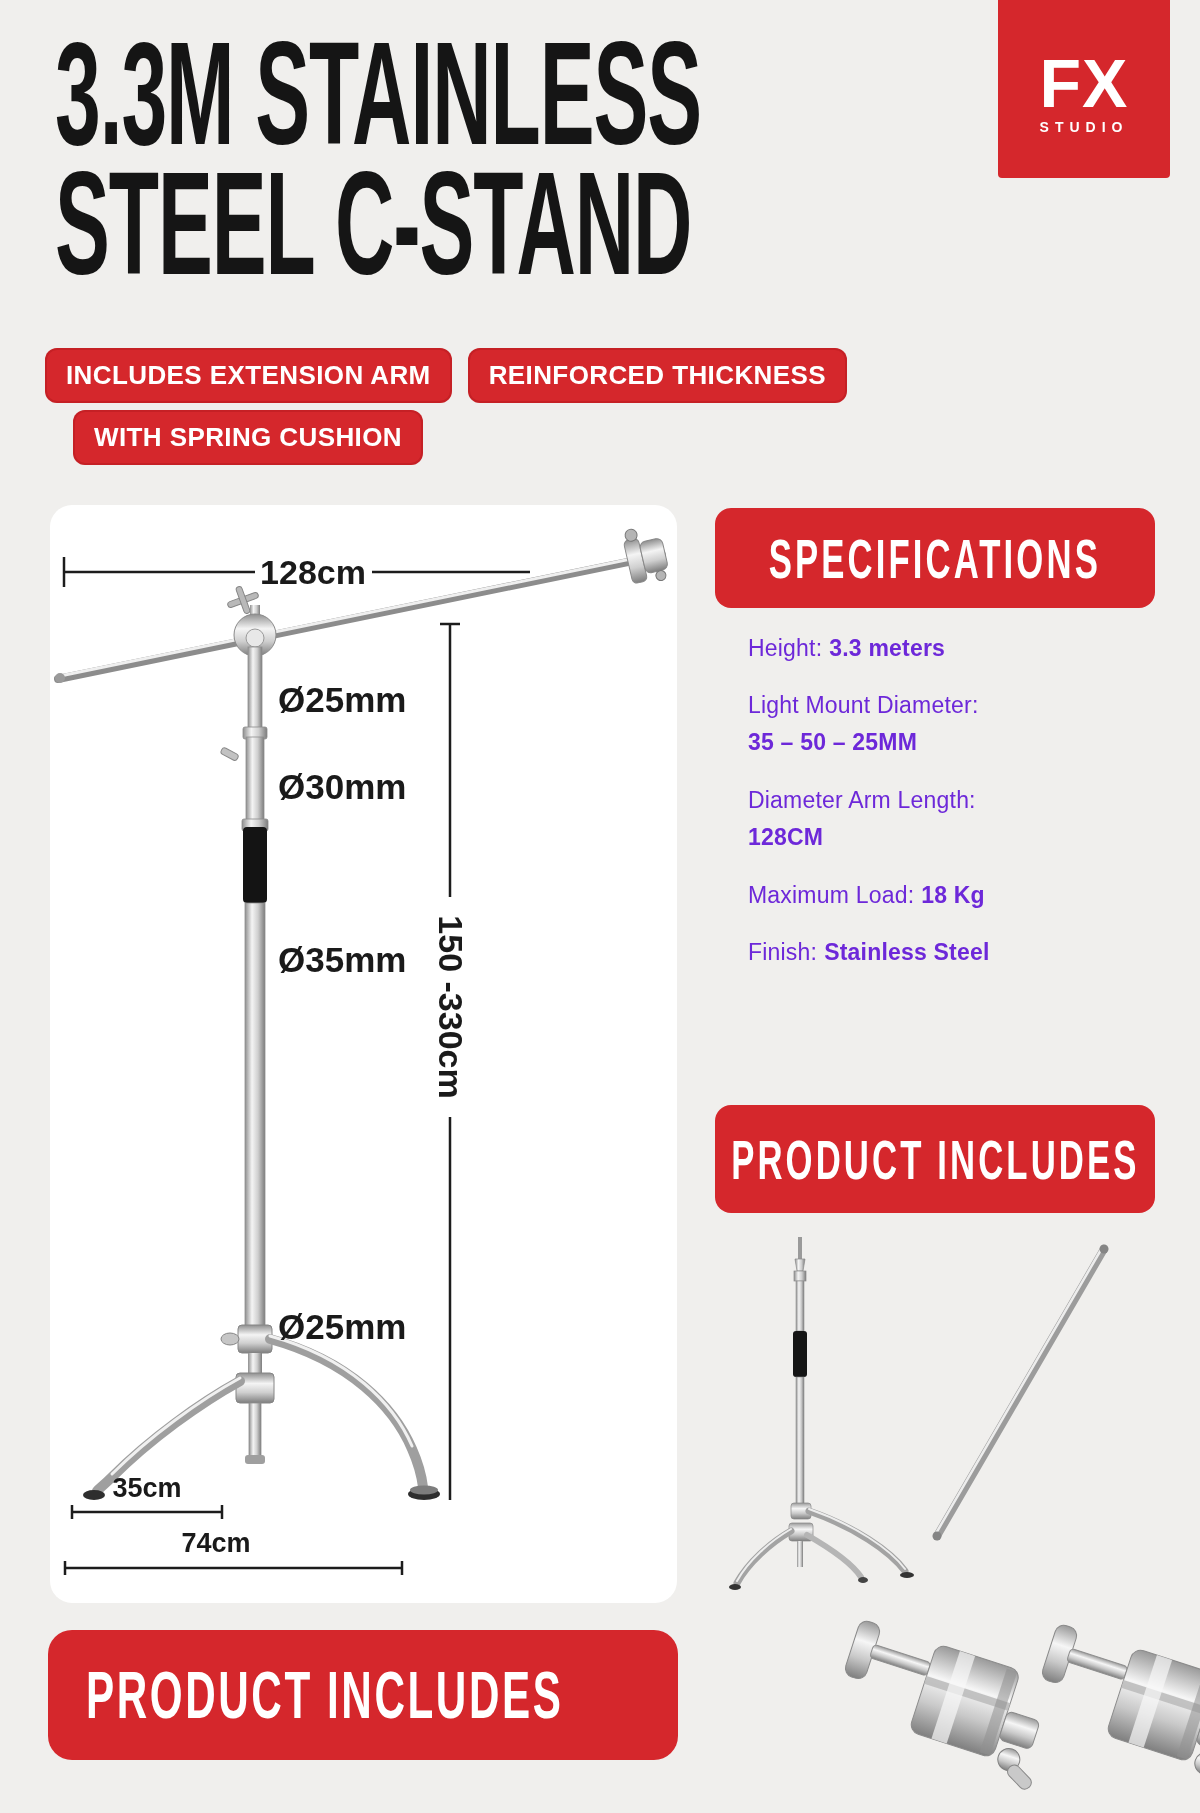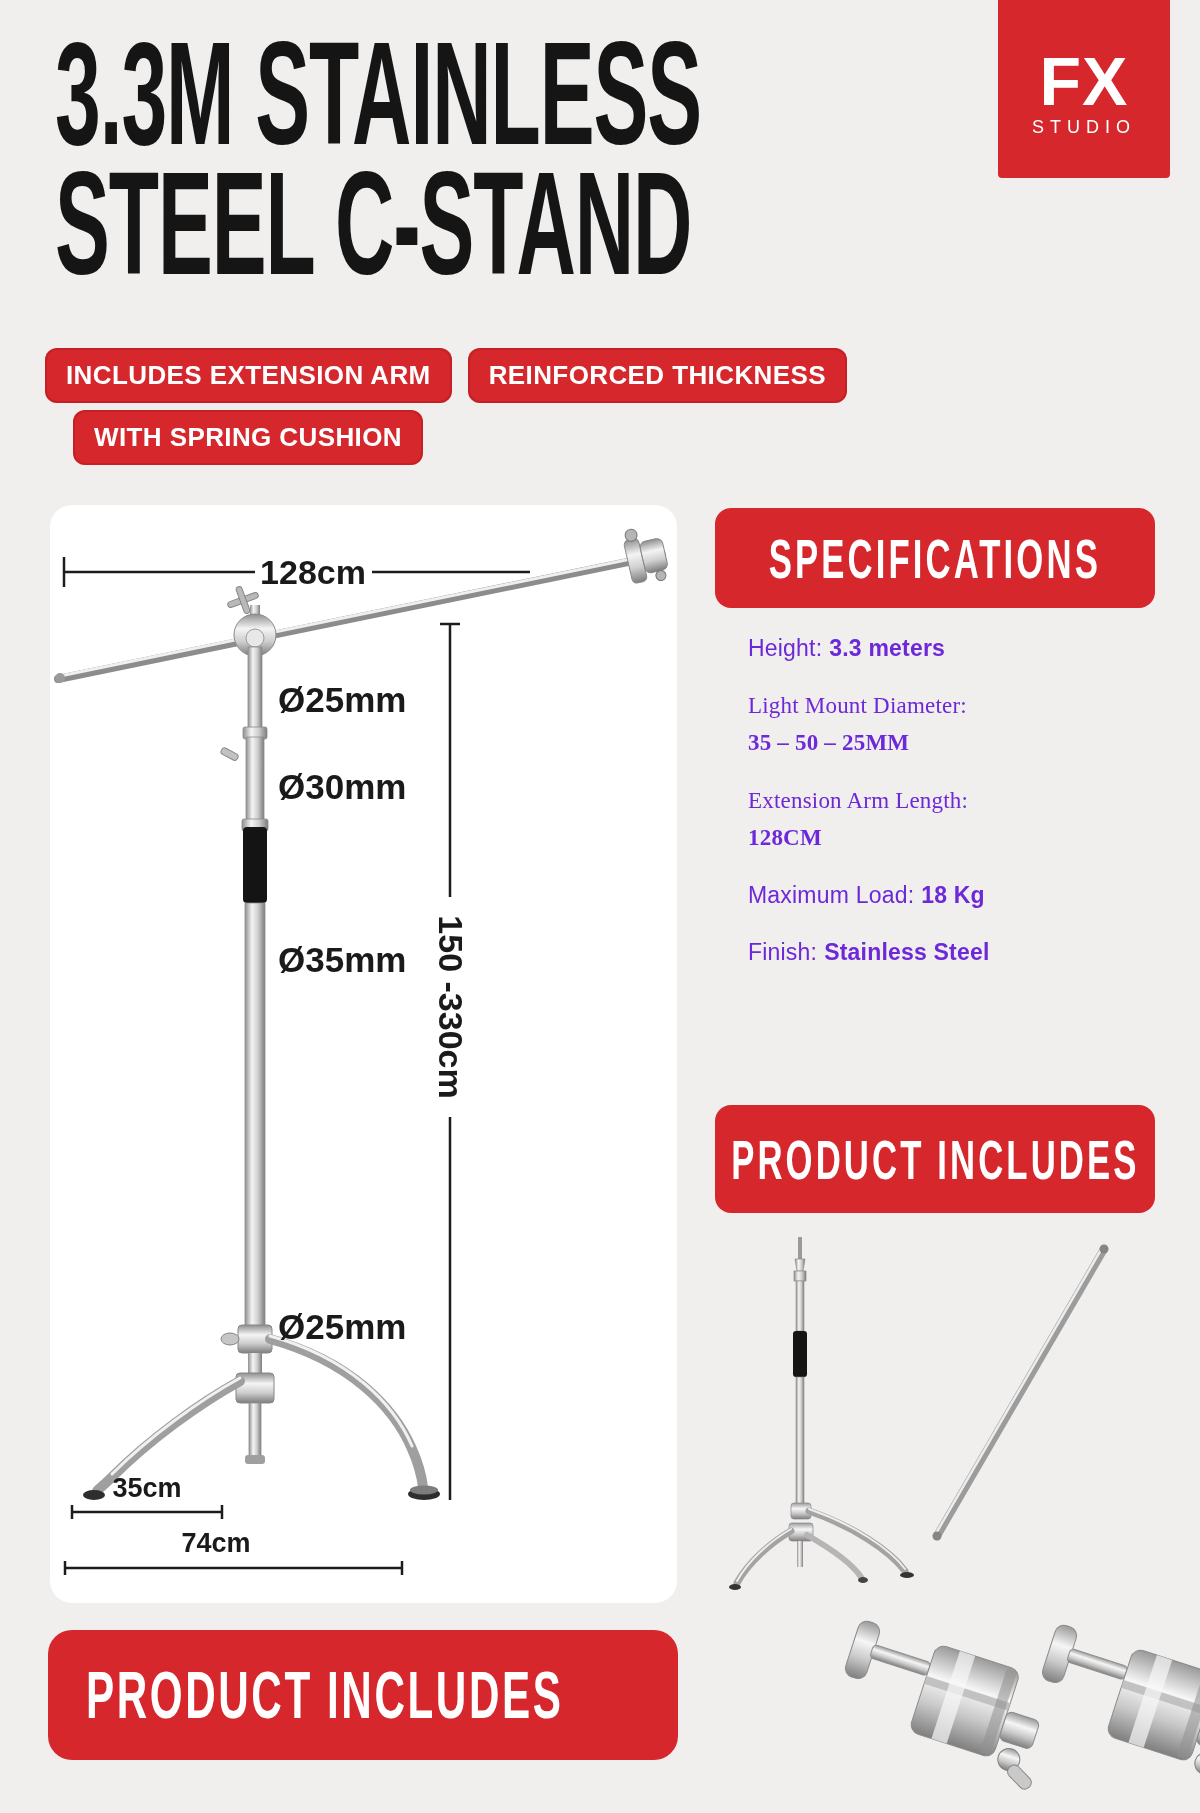--- a/index.html
+++ b/index.html
@@ -19,21 +19,21 @@
     font-size:147px;line-height:130px;font-weight:bold;
     letter-spacing:-2px;color:#151515;
   }
   .logo-box{
     position:absolute;left:998px;top:0;width:172px;height:178px;
     background:#d5272c;border-radius:0 0 4px 4px;
     display:flex;flex-direction:column;align-items:center;justify-content:center;
     padding-top:10px;box-sizing:border-box;color:#ffffff;
   }
   .logo-name{font-size:68px;font-weight:bold;line-height:60px;letter-spacing:1px;}
-  .logo-sub{font-size:18px;letter-spacing:6px;margin-top:6px;font-weight:normal;}
+  .logo-sub{font-size:14px;letter-spacing:6px;margin-top:6px;font-weight:bold;}
   .badge-row{position:absolute;left:45px;display:flex;gap:16px;}
   .badge-row.r1{top:348px;}
   .badge-row.r2{top:410px;padding-left:28px;}
   .badge{
     background:#d5272c;color:#fff;font-weight:bold;font-size:26px;
     padding:12px 21px;border-radius:12px;letter-spacing:.4px;white-space:nowrap;
     box-shadow:inset 0 0 0 2px rgba(150,10,14,.25);
   }
   
   .card{
@@ -51,21 +51,21 @@
   .red-header .hd{
     font-size:56px;font-weight:bold;letter-spacing:5px;white-space:nowrap;
     transform:scaleX(0.62);transform-origin:center;
   }
   .specs{position:absolute;left:748px;top:630px;width:430px;}
   .spec-item{
     font-size:23px;line-height:37px;color:#6d28d9;
     letter-spacing:.2px;margin-bottom:20px;
   }
   .spec-item .sv{font-weight:bold;margin-left:7px;}
-  .spec-item.stacked{margin-bottom:21px;font-family:Liberation Serif, serif;}
+  .spec-item.stacked{margin-bottom:21px;}
   .spec-item.stacked .sv{display:block;margin-left:0;}
   .right-figures{position:absolute;left:685px;top:1225px;width:515px;height:580px;}
   .right-figures svg{overflow:visible;}
   
   .bottom-banner{
     position:absolute;left:48px;top:1630px;width:630px;height:130px;
     background:#d5272c;border-radius:24px;
     display:flex;align-items:center;padding-left:38px;box-sizing:border-box;
   }
   .bottom-banner .hd{
@@ -191,21 +191,21 @@
 </div>
 
 <div class="specs">
   <div class="spec-item">
     <span class="sl">Height:</span><span class="sv">3.3 meters</span>
   </div>
   <div class="spec-item stacked">
     <span class="sl">Light Mount Diameter:</span><span class="sv">35 – 50 – 25MM</span>
   </div>
   <div class="spec-item stacked">
-    <span class="sl">Extension Arm Length:</span><span class="sv">128CM</span>
+    <span class="sl">Diameter Arm Length:</span><span class="sv">128CM</span>
   </div>
   <div class="spec-item">
     <span class="sl">Maximum Load:</span><span class="sv">18 Kg</span>
   </div>
   <div class="spec-item">
     <span class="sl">Finish:</span><span class="sv">Stainless Steel</span>
   </div>
 </div>
 
 <div class="red-header prod">

